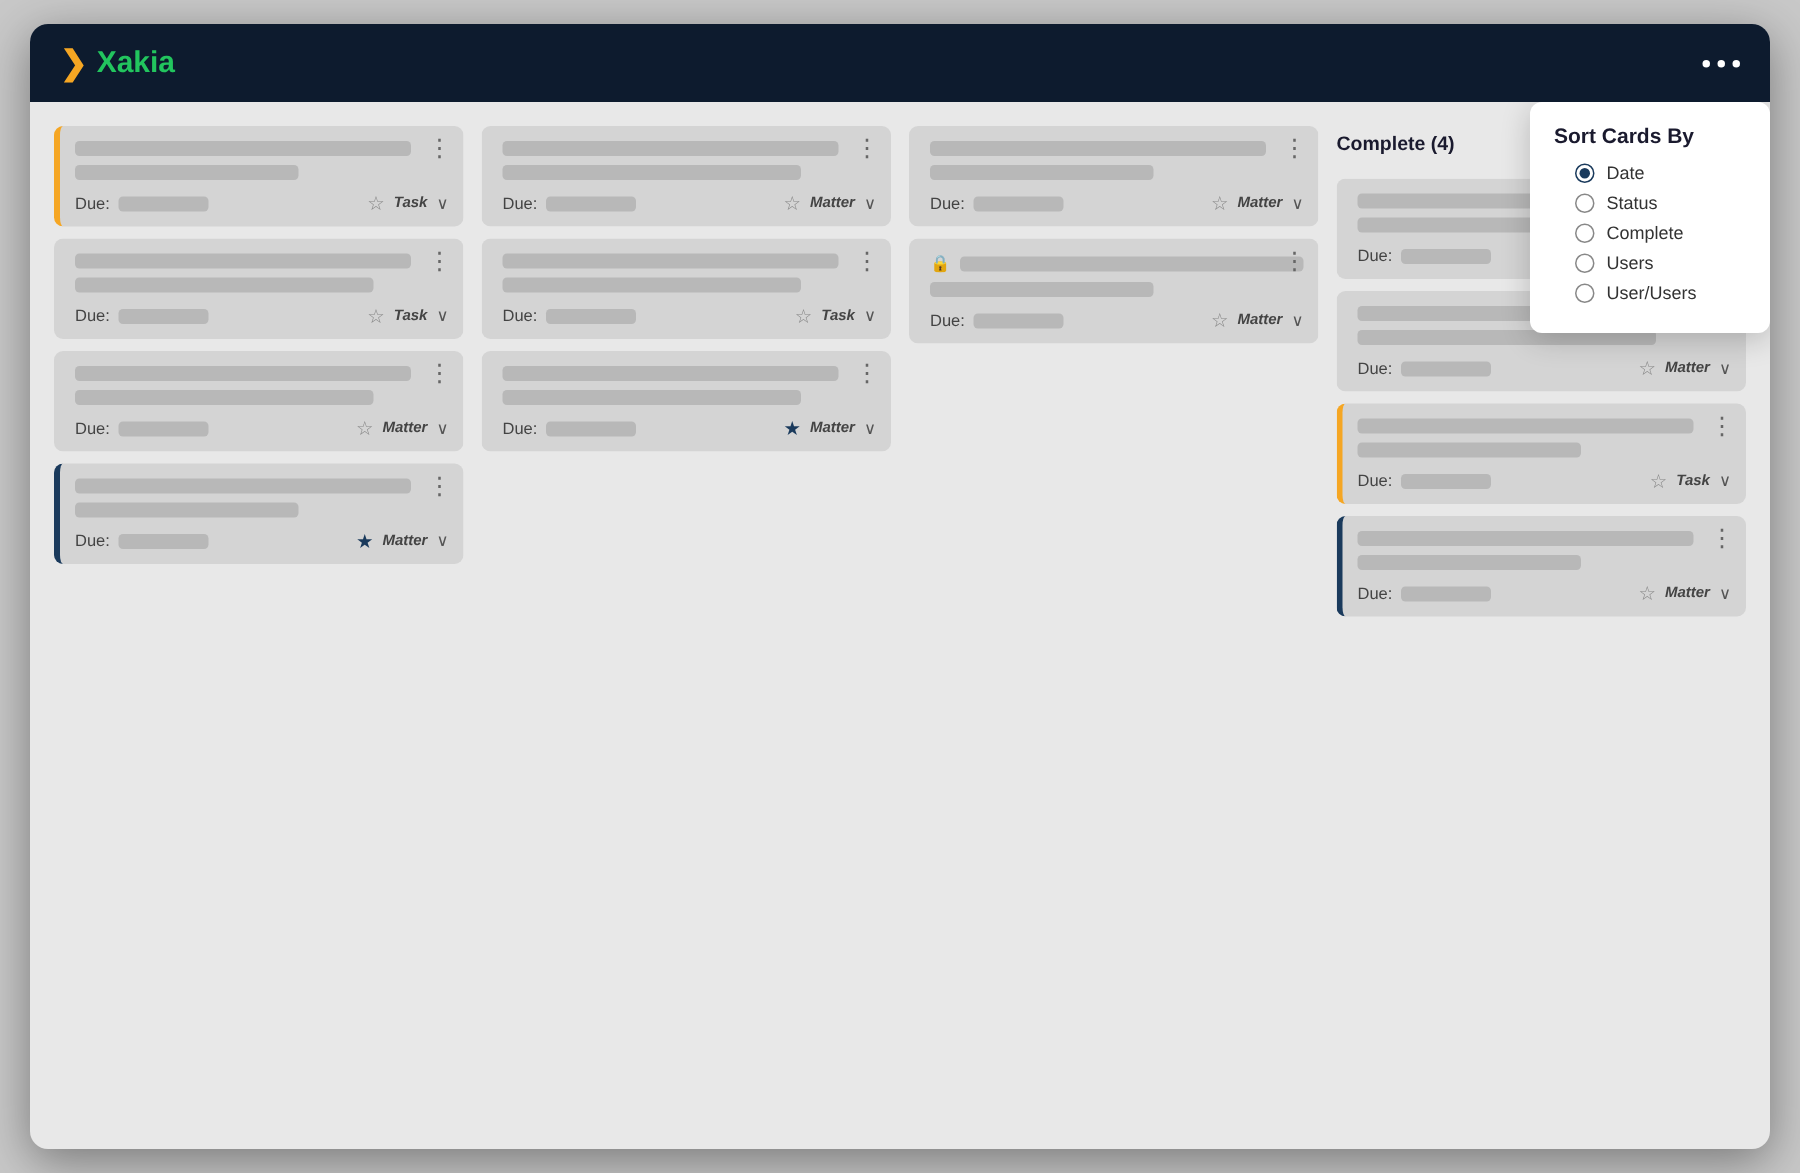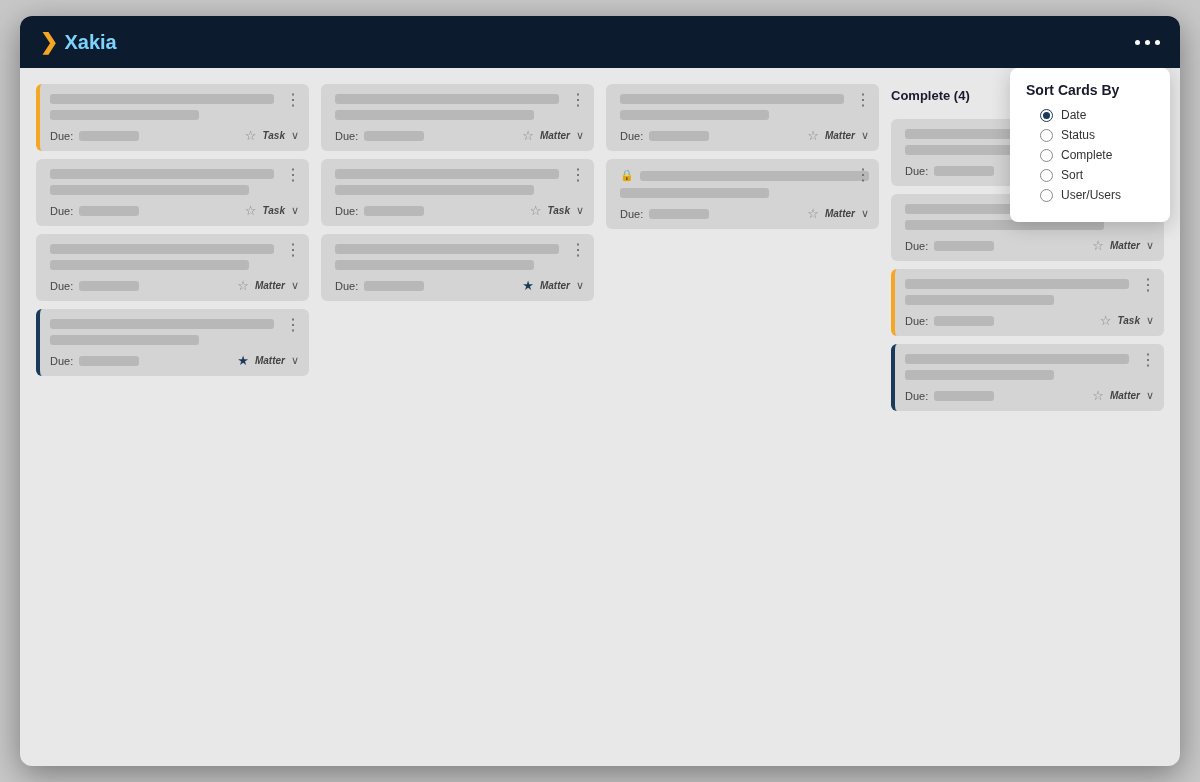--- a/index.html
+++ b/index.html
@@ -34,21 +34,21 @@
       display: flex;
       align-items: center;
       gap: 6px;
     }
     .logo-icon {
       color: #f5a623;
       font-size: 22px;
       font-weight: 900;
     }
     .logo-text {
-      color: #7dd3fc;
+      color: #22c55e;
       font-size: 20px;
       font-weight: 700;
     }
     .header-dots {
       display: flex;
       gap: 5px;
     }
     .header-dot {
       width: 5px;
       height: 5px;
@@ -164,21 +164,21 @@
     }
     .lock-icon {
       font-size: 11px;
       color: #555;
       margin-right: 2px;
     }
     
     .sort-dropdown {
       position: absolute;
       top: 0;
-      right: 10px;
+      right: 0;
       background: #ffffff;
       border-radius: 8px;
       padding: 14px 16px;
       box-shadow: 0 4px 20px rgba(0,0,0,0.2);
       min-width: 160px;
       z-index: 100;
     }
     .sort-title {
       font-size: 14px;
       font-weight: 700;
@@ -445,21 +445,21 @@
       <div class="sort-option">
         <div class="radio-btn"></div>
         <span>Status</span>
       </div>
       <div class="sort-option">
         <div class="radio-btn"></div>
         <span>Complete</span>
       </div>
       <div class="sort-option">
         <div class="radio-btn"></div>
-        <span>Sort</span>
+        <span>Users</span>
       </div>
       <div class="sort-option">
         <div class="radio-btn"></div>
         <span>User/Users</span>
       </div>
     </div>
 
   </div>
 </div>
 

